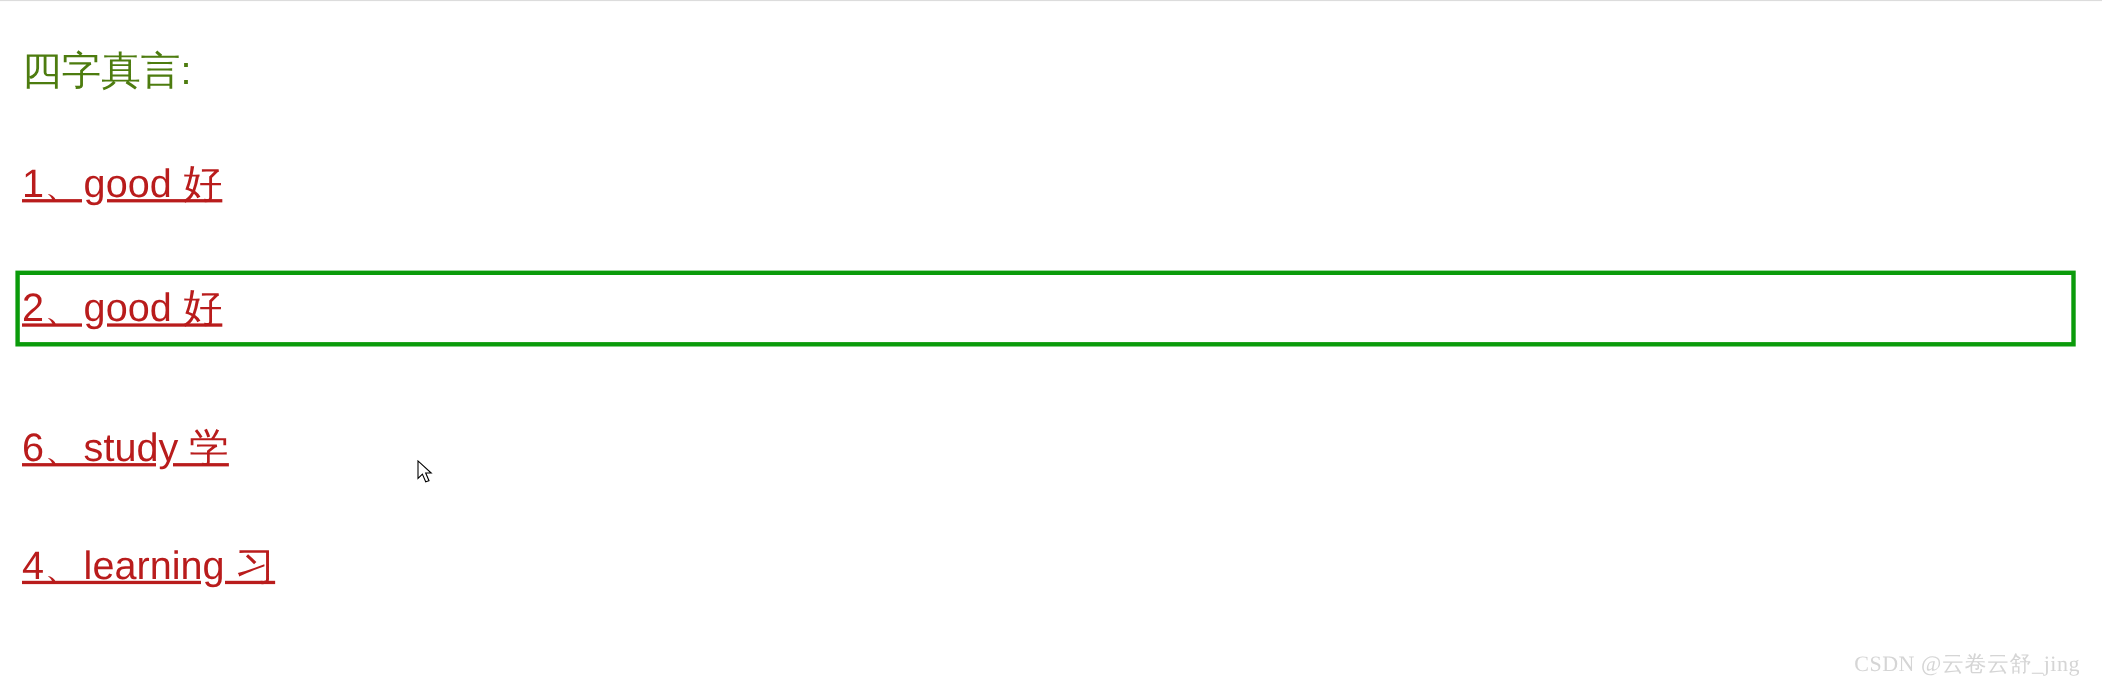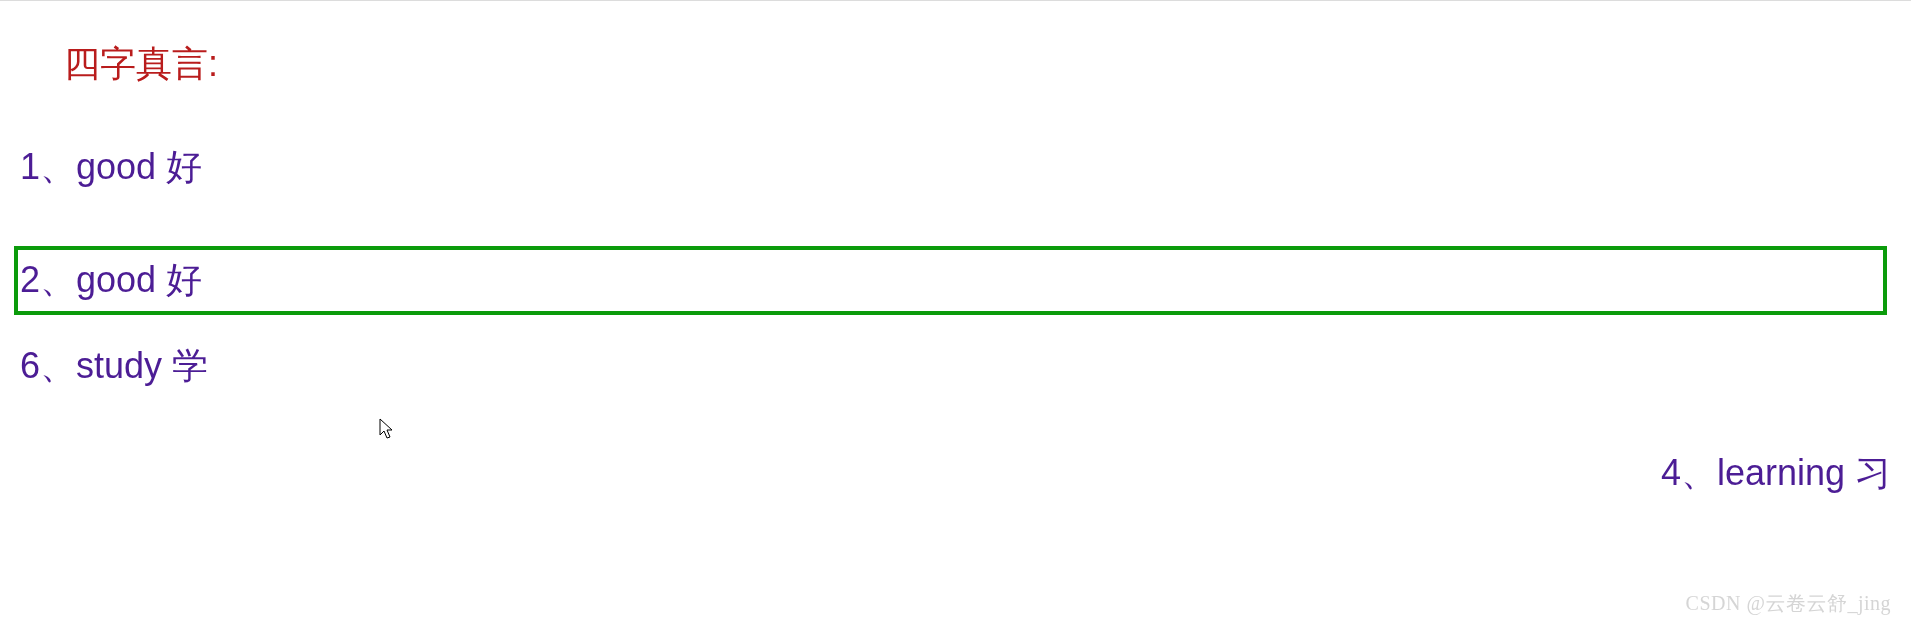--- a/index.html
+++ b/index.html
@@ -21,40 +21,39 @@
       left: 0;
       right: 0;
       height: 1px;
       background: #dcdcdc;
     }
     .content {
       padding: 40px 20px 20px 20px;
     }
     .title {
       font-size: 36px;
-      color: #b91c1c;
+      color: #4d7c0f;
       margin-bottom: 50px;
-      margin-left: 44px;
     }
     .item {
       font-size: 36px;
-      color: #4c1d95;
+      color: #b91c1c;
       margin-bottom: 50px;
       padding: 4px 0;
+      text-decoration: underline;
     }
     .item.highlighted {
       border: 4px solid #0b9b0b;
-      margin-bottom: 23px;
+      margin-bottom: 64px;
       padding: 6px 0 6px 2px;
       margin-left: -6px;
       margin-right: 4px;
     }
     .item:last-of-type {
       margin-bottom: 0;
-      text-align: right;
     }
     .watermark {
       position: absolute;
       bottom: 10px;
       right: 20px;
       font-size: 20px;
       color: #d5d5d5;
       font-family: Liberation Serif, serif;
       letter-spacing: 0.5px;
     }

